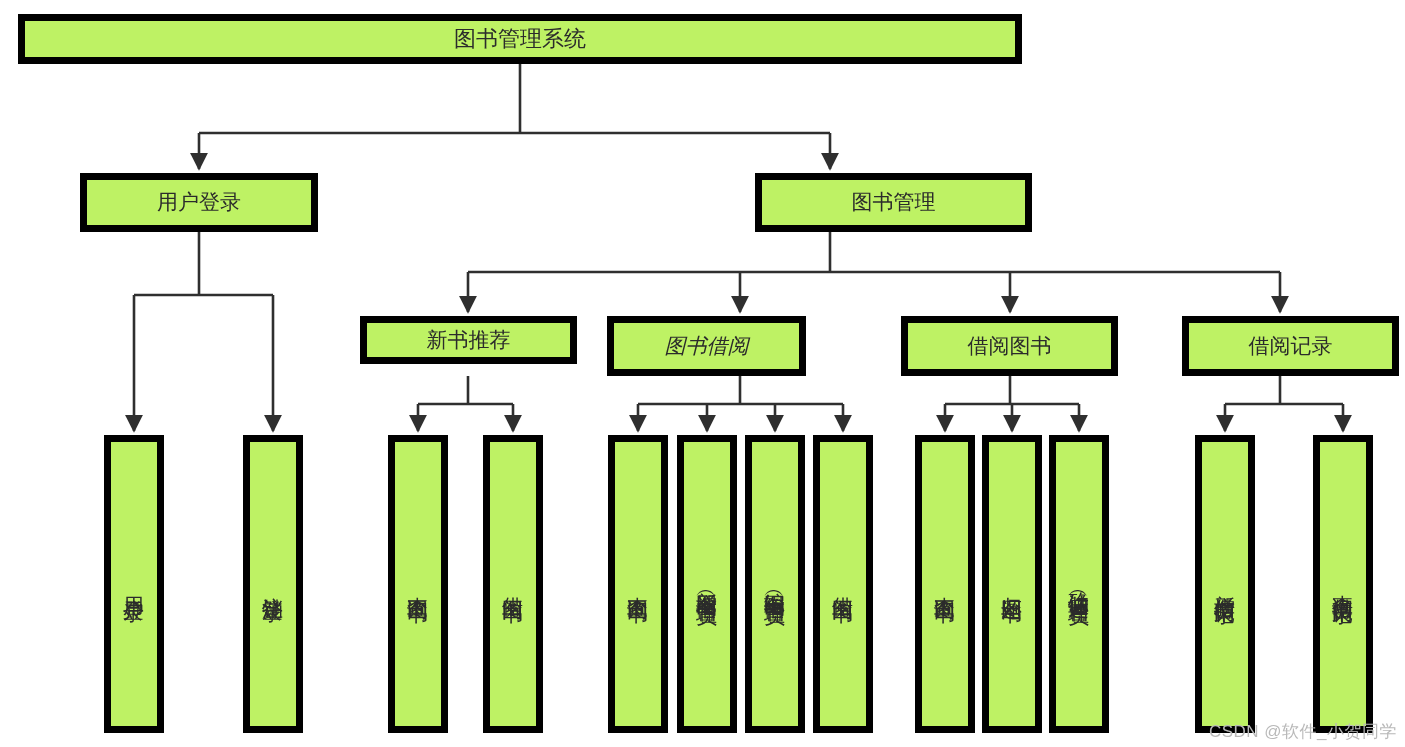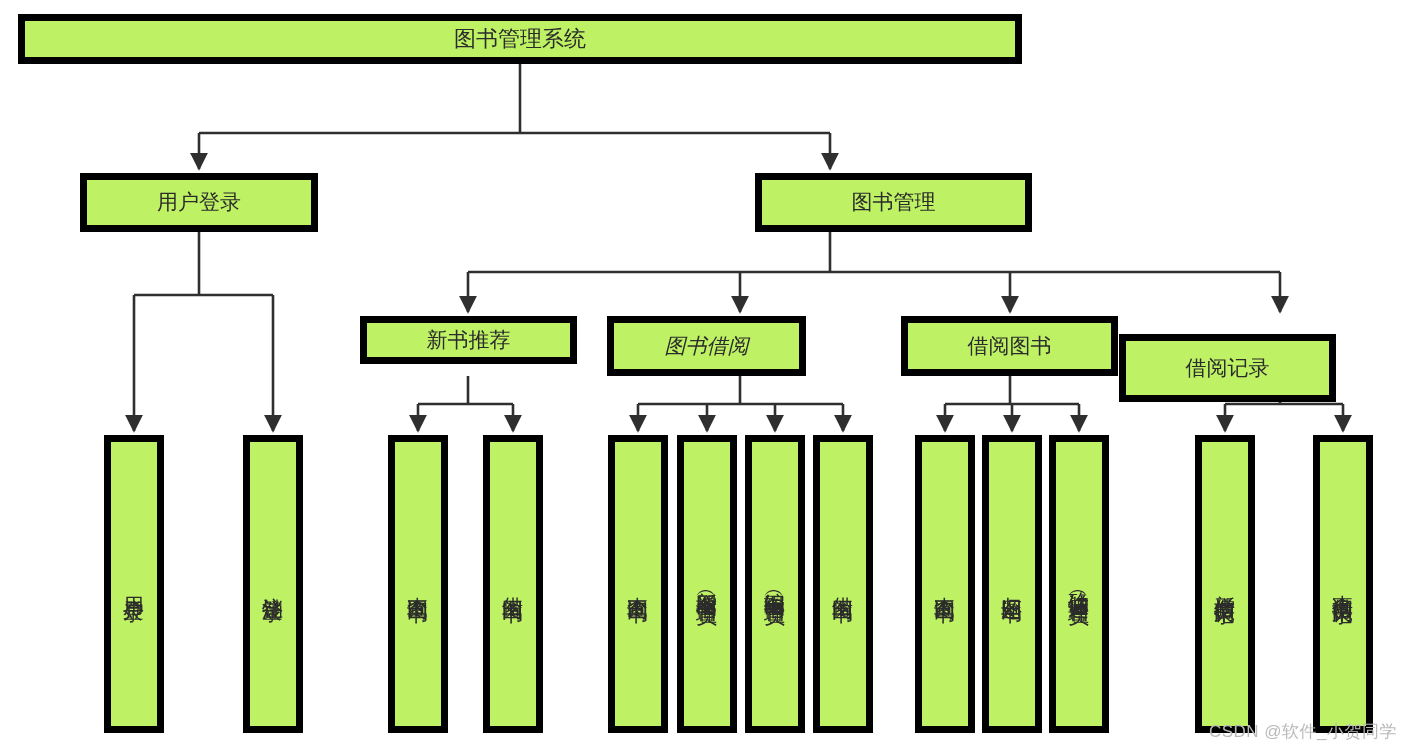--- a/index.html
+++ b/index.html
@@ -125,21 +125,21 @@
 
   <div class="node h-node" style="left:360px;top:316px;width:217px;height:48px;">
     <span class="lbl">新书推荐</span>
   </div>
   <div class="node h-node" style="left:607px;top:316px;width:199px;height:60px;font-style:italic;">
     <span class="lbl">图书借阅</span>
   </div>
   <div class="node h-node" style="left:901px;top:316px;width:217px;height:60px;">
     <span class="lbl">借阅图书</span>
   </div>
-  <div class="node h-node" style="left:1119px;top:316px;width:217px;height:68px;margin-top:18px;">
+  <div class="node h-node" style="left:1182px;top:316px;width:217px;height:60px;">
     <span class="lbl">借阅记录</span>
   </div>
 
   <div class="node v-node" style="left:104px;top:435px;width:60px;height:298px;">
     <span class="lbl">用户登录</span>
   </div>
   <div class="node v-node" style="left:243px;top:435px;width:60px;height:298px;">
     <span class="lbl">注销登录</span>
   </div>
 

